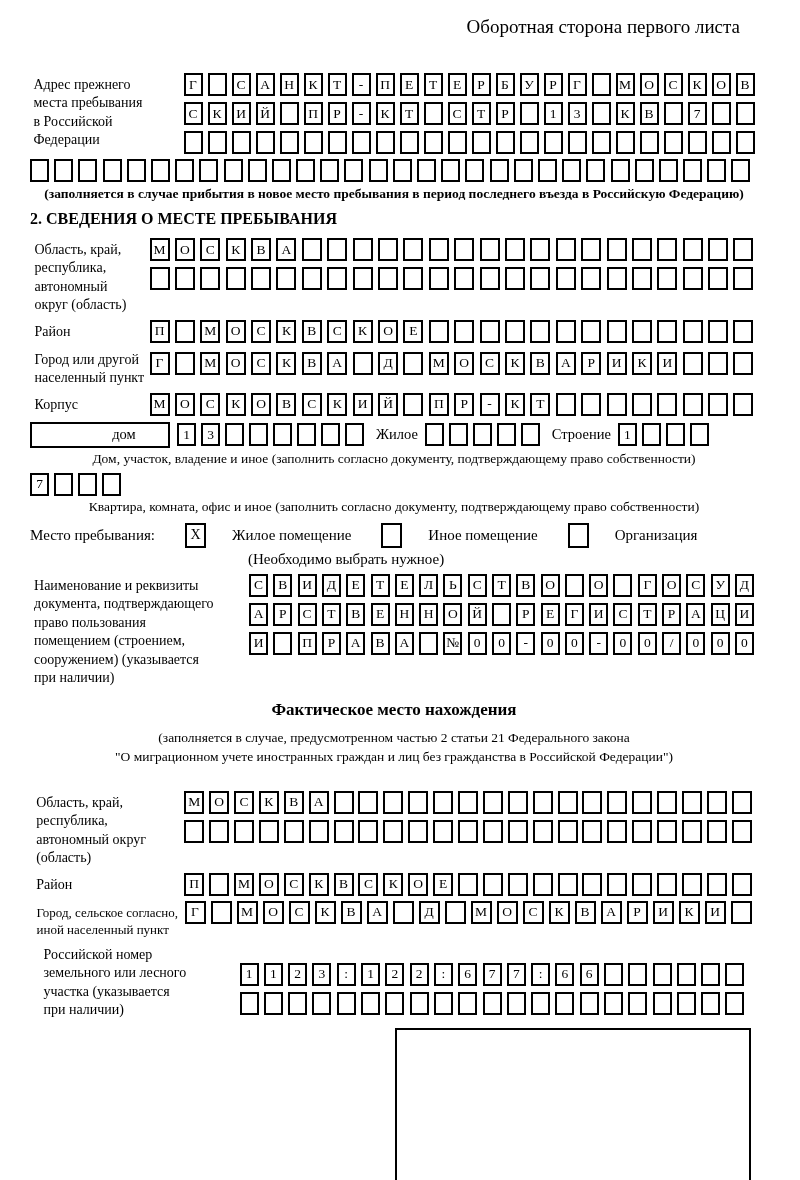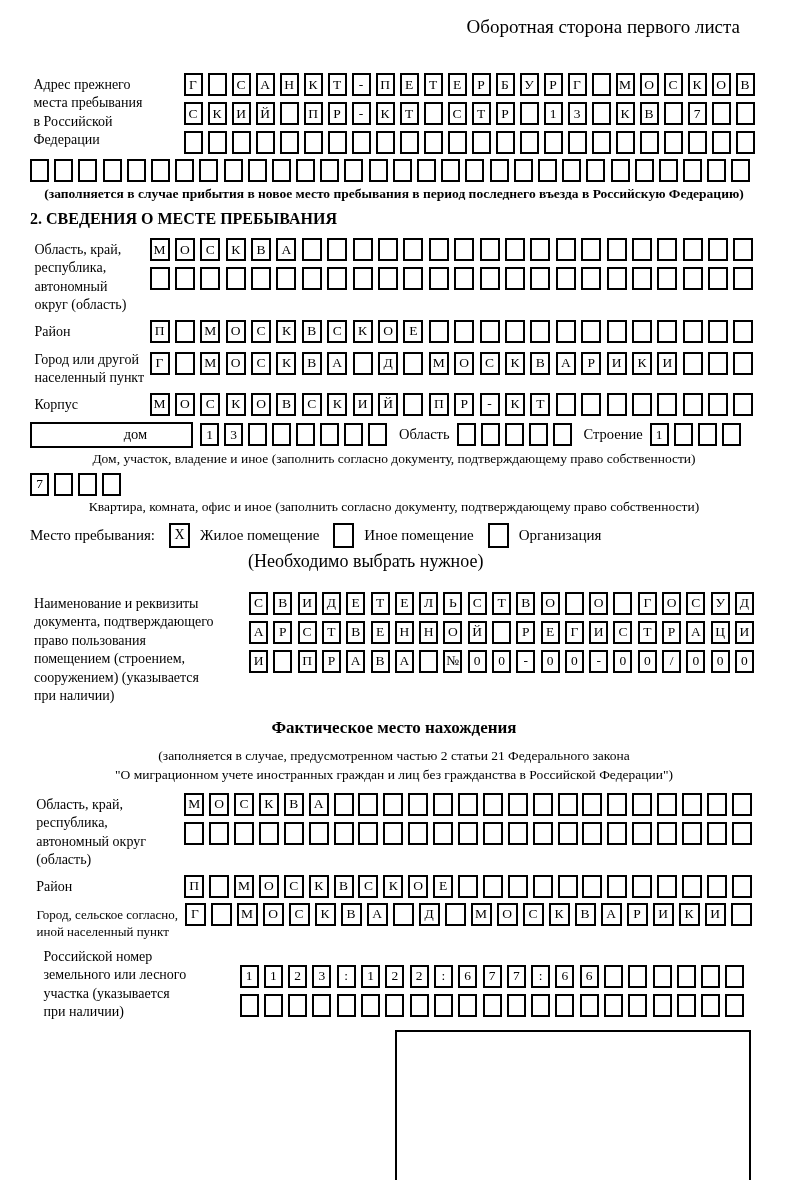--- a/index.html
+++ b/index.html
@@ -25,32 +25,32 @@
   .c22 { gap:5px; }   .c22 .cell { width:21px; }
 
   .full-row { margin:1px 0 4px 0; }
   .caption-center { font-size:13.5px; text-align:center; margin:2px 0 8px;font-weight:bold; }
   .caption-left { font-size:13.5px; text-align:center; margin:3px 0 6px; }
   .section-title { font-size:16px; font-weight:bold; margin:8px 0 10px; }
 
   .dom-row { display:flex; align-items:center; margin-top:6px; margin-bottom:2px; }
   .wide-box { border:2px solid #000; height:26px; display:flex; align-items:center;
               justify-content:center; font-size:14.5px; flex-shrink:0; }
-  .dom-box { width:163px; margin-right:7px;padding-left:48px; }
+  .dom-box { width:140px; margin-right:7px;padding-left:48px; }
   .kv-box { width:198px; margin-right:7px; }
   .inline-label { font-size:14.5px; margin:0 7px 0 12px; white-space:nowrap; }
   .kv-row { display:flex; align-items:center; margin:4px 0 2px; }
 
-  .choice-row { display:flex; align-items:center; margin:8px 0 3px; font-size:15px; }
+  .choice-row { display:flex; align-items:center; margin:8px 0 3px; font-size:15px;gap:16px; }
   .checkbox { width:21px; height:25px; border:2px solid #000; display:flex; align-items:center;
               justify-content:center; font-size:14px; margin:0 10px 0 14px; flex-shrink:0; }
-  .choice-note { font-size:18px; margin-left:218px; margin-bottom:20px; }
+  .choice-note { font-size:15px; margin-left:218px; margin-bottom:6px; }
 
   .fact-heading { font-size:17px; font-weight:bold; text-align:center; margin:12px 0 8px; }
-  .fact-note { font-size:13.5px; text-align:center; white-space:pre-line; line-height:1.45; margin-bottom:8px; }
+  .fact-note { font-size:13.5px; text-align:center; white-space:pre-line; line-height:1.45; margin-bottom:24px; }
 
   .stamp-box { border:2px solid #000; width:356px; height:176px; margin-left:365px; margin-top:8px; background:#fff; }
 </style>
 </head>
 <body>
 
 <div class="page">
 
   <div class="header-note">Оборотная сторона первого листа</div>
 
@@ -333,21 +333,21 @@
     <div class="cells">
         <div class="cell">1</div>
         <div class="cell">3</div>
         <div class="cell"></div>
         <div class="cell"></div>
         <div class="cell"></div>
         <div class="cell"></div>
         <div class="cell"></div>
         <div class="cell"></div>
       </div>
-    <div class="inline-label">Область</div>
+    <div class="inline-label">Жилое</div>
     <div class="cells">
         <div class="cell"></div>
         <div class="cell"></div>
         <div class="cell"></div>
         <div class="cell"></div>
         <div class="cell"></div>
       </div>
     <div class="inline-label">Строение</div>
     <div class="cells">
         <div class="cell">1</div>

